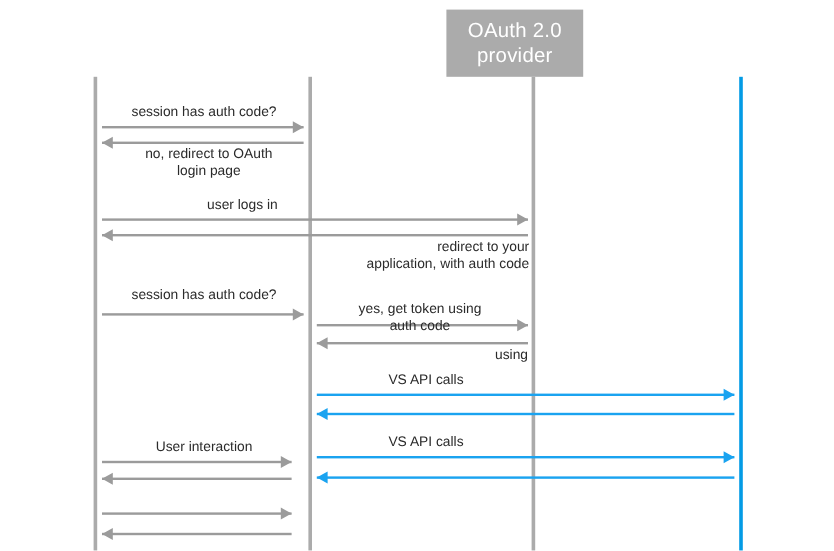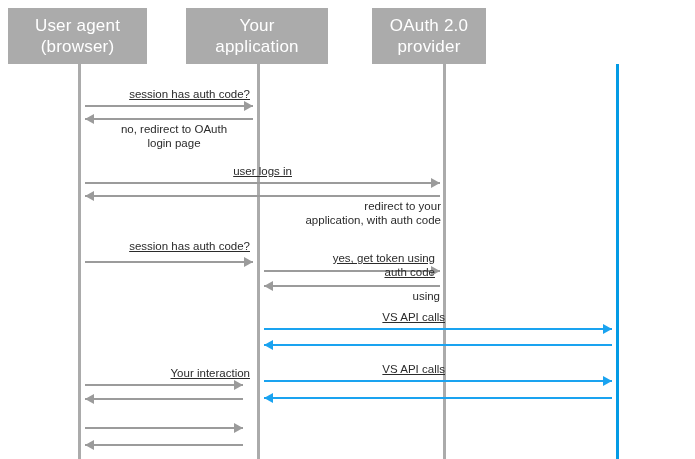--- a/index.html
+++ b/index.html
@@ -57,34 +57,30 @@
   .arrowhead.right.blue { border-left-color: #1aa3f0; }
   .arrowhead.left.blue  { border-right-color: #1aa3f0; }
   .msg-label {
     position: absolute;
     font-size: 11.5px;
     line-height: 14px;
     color: #2b2b2b;
     white-space: pre-line;
   }
   .msg-label.align-right { text-align: right; }
-  .msg-label.align-left  { text-align: right; text-decoration: underline; }
+  .msg-label.align-left  { text-align: center; }
 </style>
 </head>
 <body>
 
 <div id="diagram-root">
     <div class="lifeline" style="left: 78px; top: 64px; height: 395px;"></div>
     <div class="lifeline" style="left: 257px; top: 64px; height: 395px;"></div>
     <div class="lifeline" style="left: 443px; top: 64px; height: 395px;"></div>
     <div class="lifeline blue" style="left: 616px; top: 64px; height: 395px;"></div>
-    <div class="participant-box gray" style="left: 8px; top: 8px; width: 139px; height: 56px;"><span>User agent
-(browser)</span></div>
-    <div class="participant-box gray" style="left: 186px; top: 8px; width: 142px; height: 56px;"><span>Your
-application</span></div>
     <div class="participant-box gray" style="left: 372px; top: 8px; width: 114px; height: 56px;"><span>OAuth 2.0
 provider</span></div>
     <div class="msg-line" style="left: 85px; top: 105px; width: 168px;"></div>
     <div class="arrowhead right" style="top: 101px; left: 244px;"></div>
     <div class="msg-label align-left" style="left: 90px; top: 87px; width: 160px;">session has auth code?</div>
     <div class="msg-line" style="left: 85px; top: 118px; width: 168px;"></div>
     <div class="arrowhead left" style="top: 114px; left: 85px;"></div>
     <div class="msg-label align-right" style="left: 95px; top: 122px; width: 158px; text-align: center;">no, redirect to OAuth
 login page</div>
     <div class="msg-line" style="left: 85px; top: 182px; width: 355px;"></div>
@@ -104,21 +100,21 @@
     <div class="msg-line" style="left: 264px; top: 285px; width: 176px;"></div>
     <div class="arrowhead left" style="top: 281px; left: 264px;"></div>
     <div class="msg-label align-right" style="left: 280px; top: 289px; width: 160px;">using</div>
     <div class="msg-line blue" style="left: 264px; top: 328px; width: 348px;"></div>
     <div class="arrowhead right blue" style="top: 324px; left: 603px;"></div>
     <div class="msg-label align-left" style="left: 265px; top: 310px; width: 180px;">VS API calls</div>
     <div class="msg-line blue" style="left: 264px; top: 344px; width: 348px;"></div>
     <div class="arrowhead left blue" style="top: 340px; left: 264px;"></div>
     <div class="msg-line" style="left: 85px; top: 384px; width: 158px;"></div>
     <div class="arrowhead right" style="top: 380px; left: 234px;"></div>
-    <div class="msg-label align-left" style="left: 90px; top: 366px; width: 160px;">Your interaction</div>
+    <div class="msg-label align-left" style="left: 90px; top: 366px; width: 160px;">User interaction</div>
     <div class="msg-line" style="left: 85px; top: 398px; width: 158px;"></div>
     <div class="arrowhead left" style="top: 394px; left: 85px;"></div>
     <div class="msg-line blue" style="left: 264px; top: 380px; width: 348px;"></div>
     <div class="arrowhead right blue" style="top: 376px; left: 603px;"></div>
     <div class="msg-label align-left" style="left: 265px; top: 362px; width: 180px;">VS API calls</div>
     <div class="msg-line blue" style="left: 264px; top: 397px; width: 348px;"></div>
     <div class="arrowhead left blue" style="top: 393px; left: 264px;"></div>
     <div class="msg-line" style="left: 85px; top: 427px; width: 158px;"></div>
     <div class="arrowhead right" style="top: 423px; left: 234px;"></div>
     <div class="msg-line" style="left: 85px; top: 444px; width: 158px;"></div>

